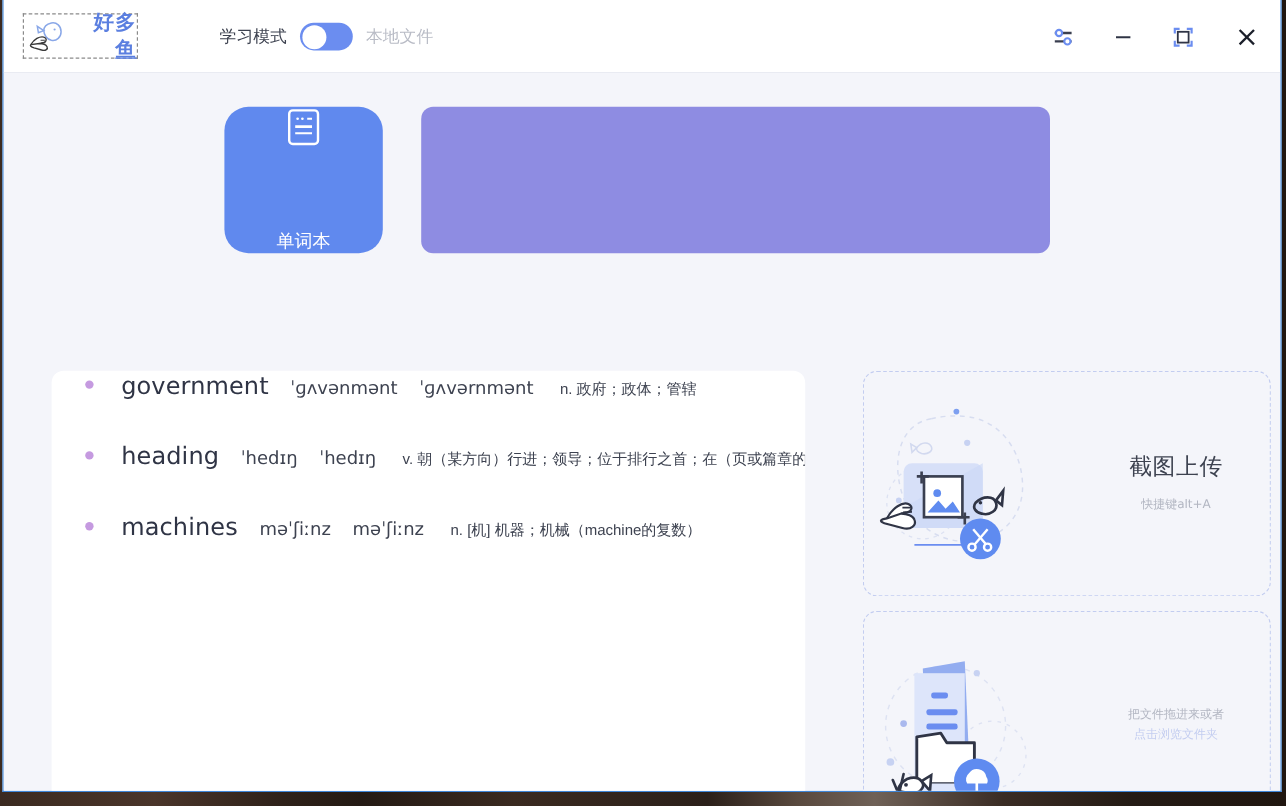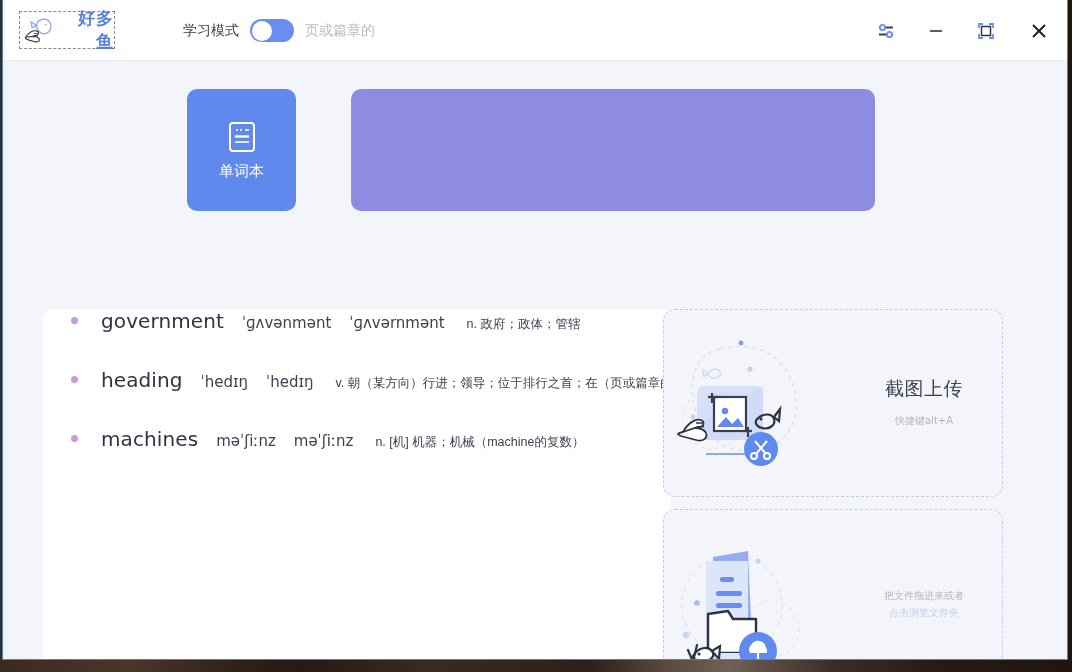--- a/index.html
+++ b/index.html
@@ -119,27 +119,27 @@
   }
 
   
   #cards-row {
     position: absolute;
     left: 184px; top: 28px;
   }
   #vocab-card {
     position: absolute;
     left: 0; top: 0;
-    width: 109px; height: 122px;
+    width: 132px; height: 122px;
     background: #6089ee;
-    border-radius: 10px;
+    border-radius: 20px;
     display: flex;
     flex-direction: column;
     align-items: center;
-    justify-content: center;
+    justify-content: space-between;
     gap: 8px;
     cursor: pointer;
   }
   #vocab-card .label {
     font-family: "DejaVu Sans", sans-serif;
     font-size: 15px;
     color: #ffffff;
   }
   #promo-banner {
     position: absolute;
@@ -198,21 +198,21 @@
   .word-def {
     font-family: Liberation Sans, sans-serif;
     font-size: 12.5px;
     color: #3d4250;
     margin-left: 22px;
   }
 
   
   .upload-panel {
     position: absolute;
-    left: 660px;
+    left: 716px;
     width: 340px;
     border: 1.6px dashed #c3cdf0;
     border-radius: 12px;
     background: #f4f5fa;
     cursor: pointer;
     display: flex;
     align-items: center;
   }
   #panel-screenshot { top: 248px; height: 188px; }
   #panel-localfile  { top: 448px; height: 190px; }
@@ -253,21 +253,21 @@
         <path d="M12 20 L16 20 M12.5 22.5 L16.5 22.3" stroke="#3a3a3a" stroke-width="1" fill="none"></path>
       </svg>
       <span id="logo-text"><span>好多</span><span class="u">鱼</span></span>
     </div>
 
     <div id="mode-group">
       <span class="mode-label">学习模式</span>
       <div id="mode-toggle">
         <div class="knob"></div>
       </div>
-      <span class="mode-label dim">页或篇章的</span>
+      <span class="mode-label dim">本地文件</span>
     </div>
 
     <div id="window-controls">
       <div class="wc-btn">
         <svg width="18" height="18" viewBox="0 0 18 18">
           <line x1="2" y1="5.5" x2="16" y2="5.5" stroke="#3a3f50" stroke-width="2"></line>
           <line x1="2" y1="12.5" x2="16" y2="12.5" stroke="#3a3f50" stroke-width="2"></line>
           <circle cx="5.5" cy="5.5" r="2.6" fill="#ffffff" stroke="#6b8df0" stroke-width="1.8"></circle>
           <circle cx="12.5" cy="12.5" r="2.6" fill="#ffffff" stroke="#6b8df0" stroke-width="1.8"></circle>
         </svg>

